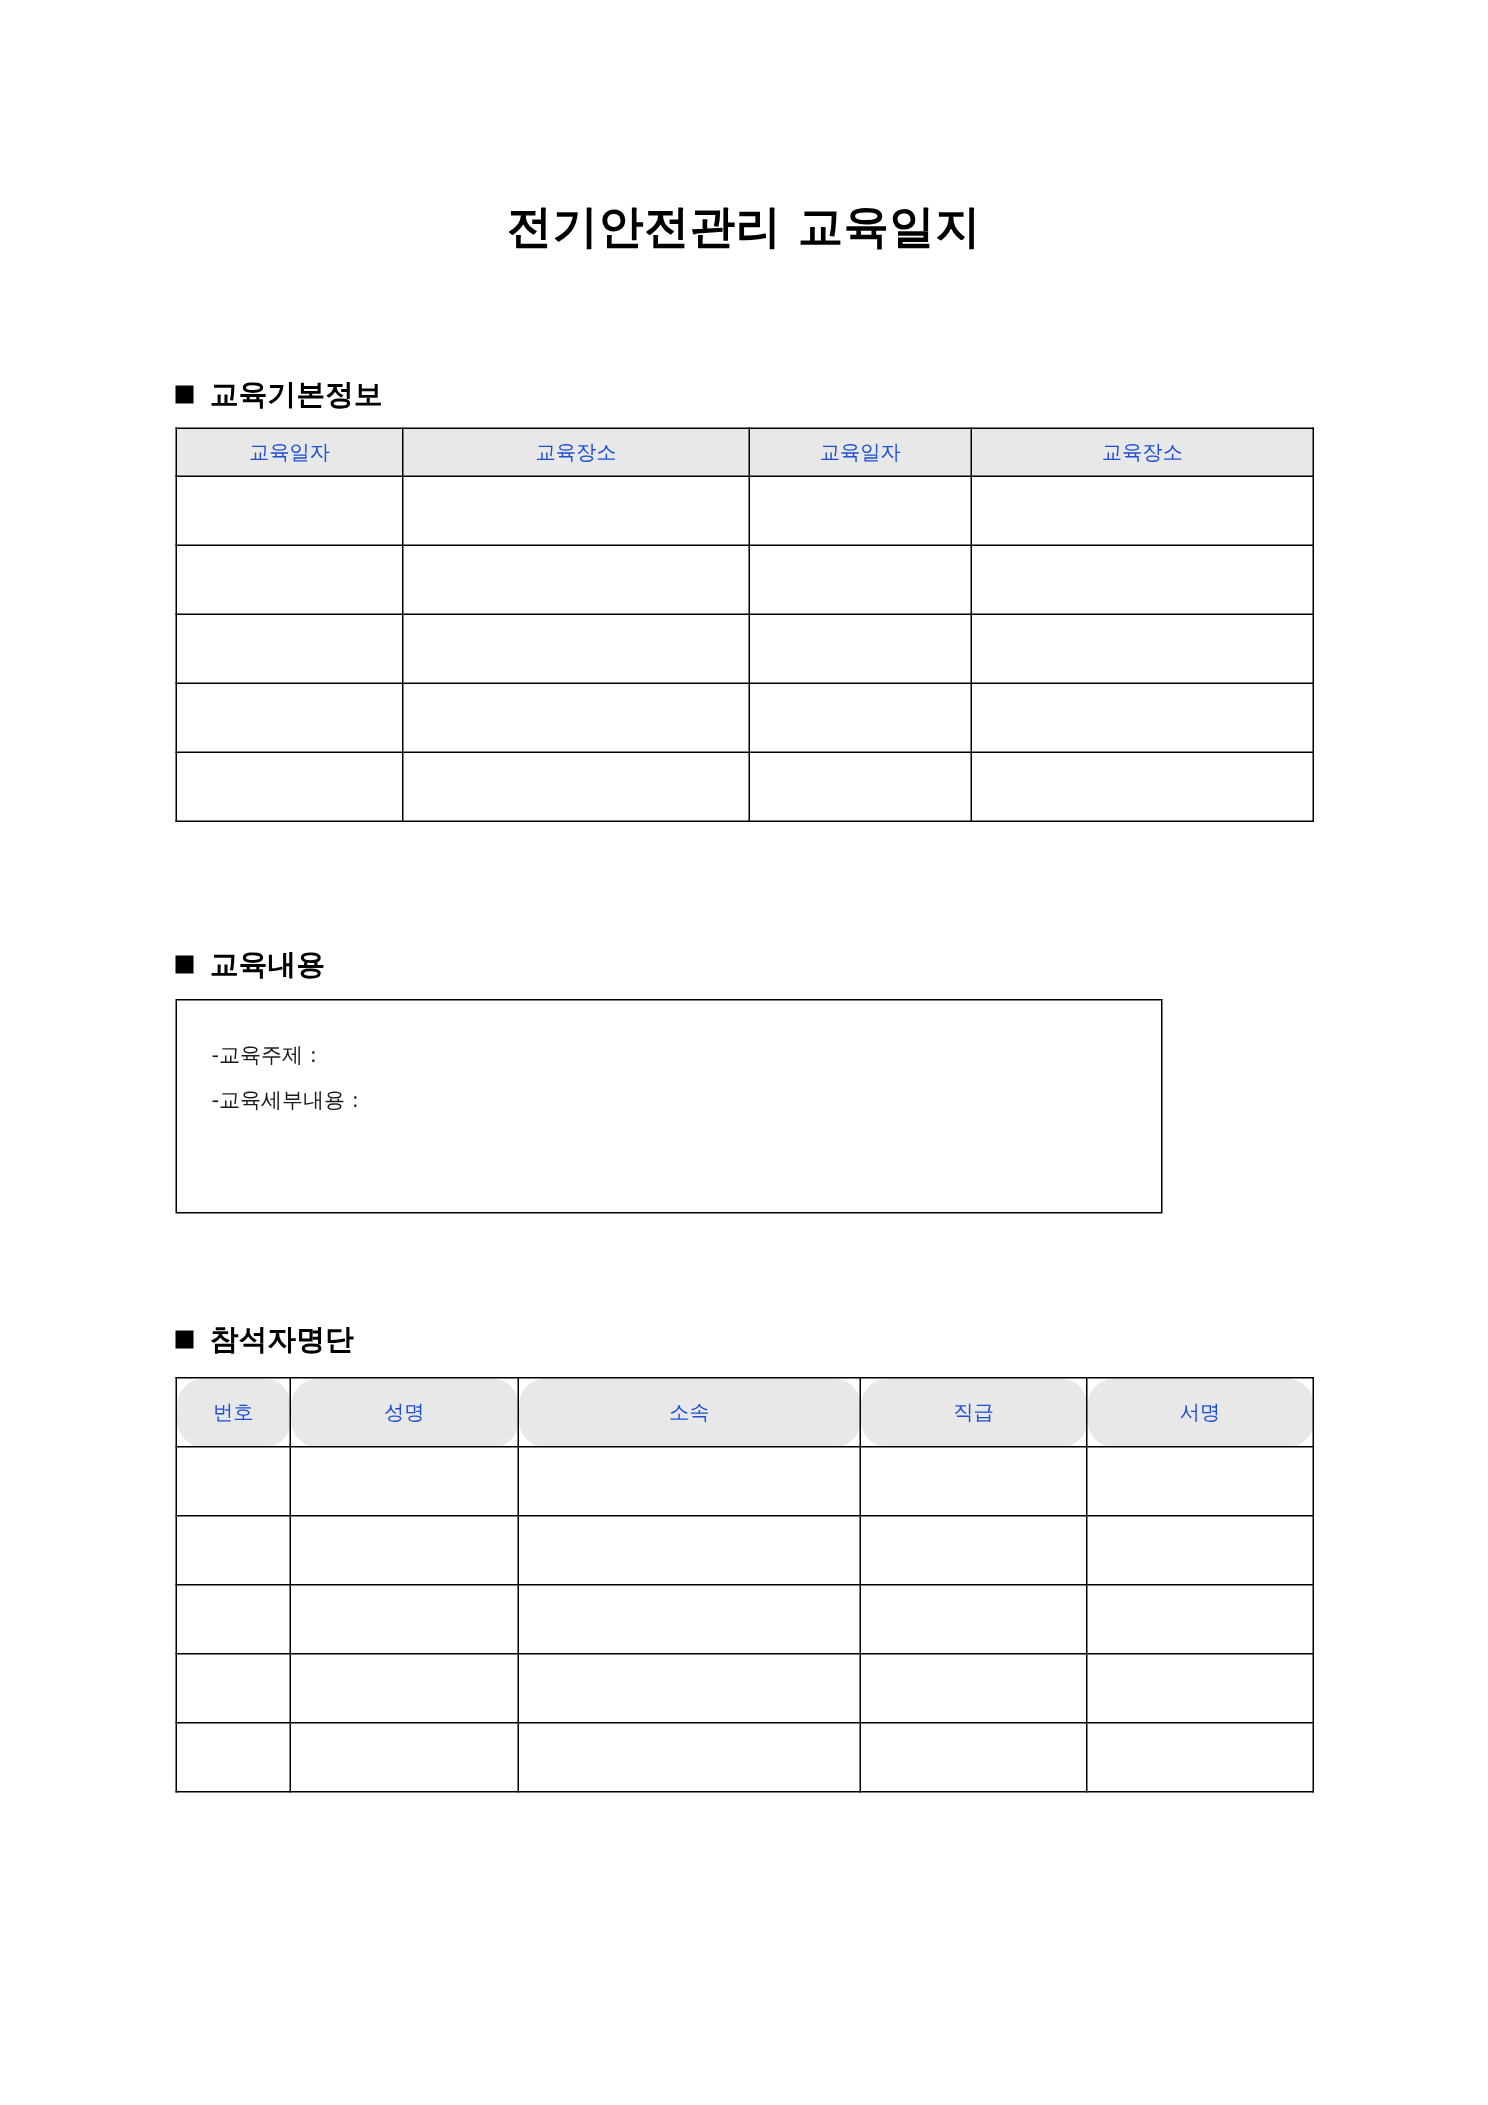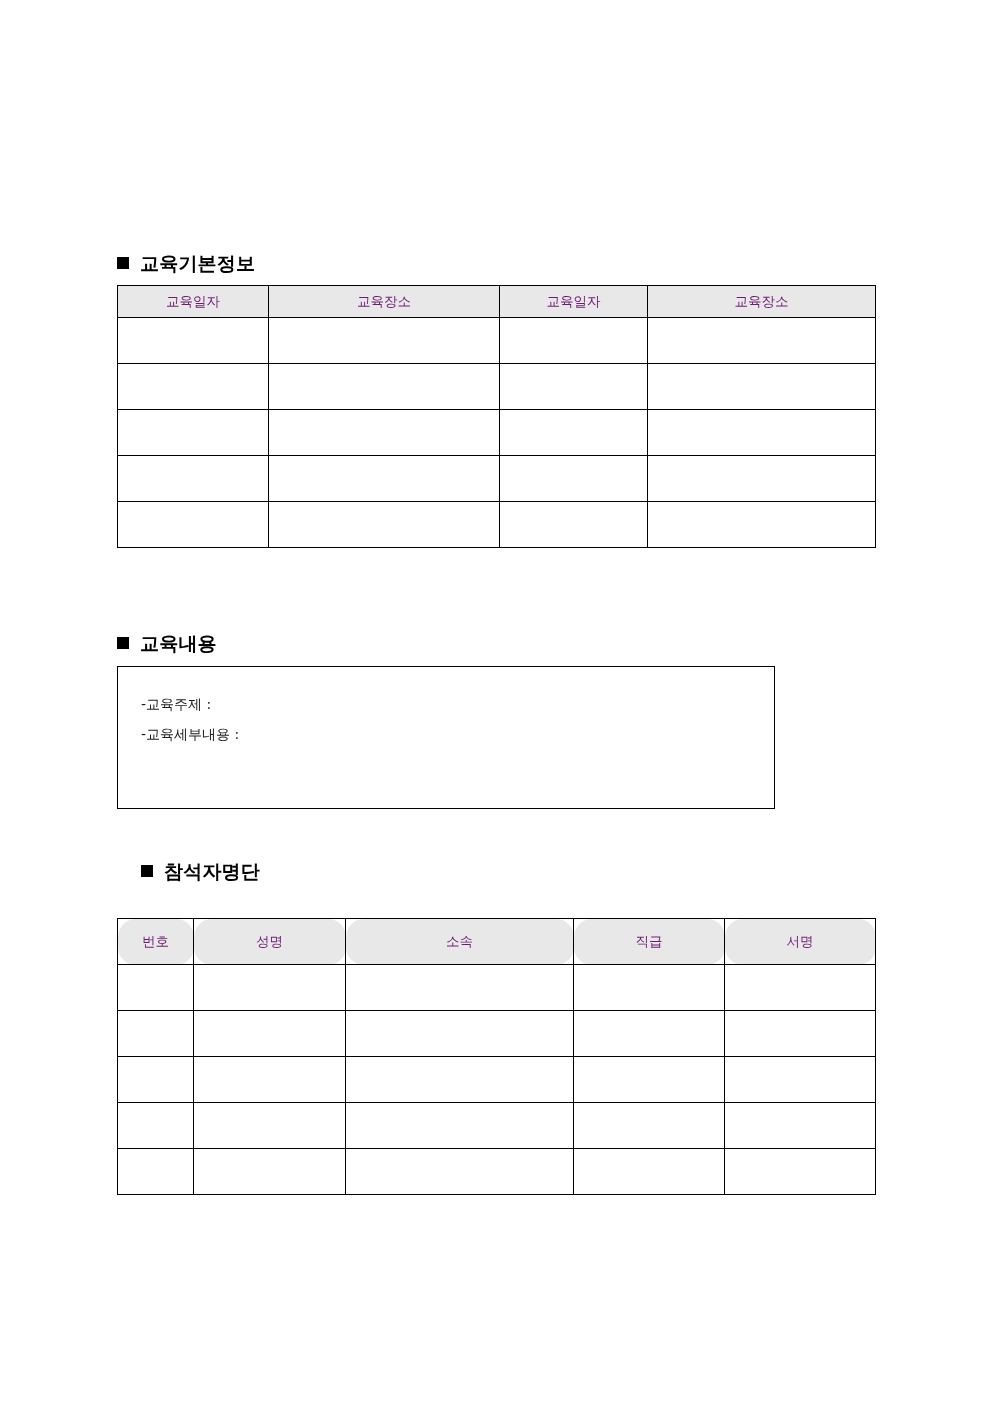--- a/index.html
+++ b/index.html
@@ -58,21 +58,21 @@
     margin-right: 11px;
     flex: 0 0 auto;
   }
   .section-head-label {
     display: inline-block;
     letter-spacing: 0.2px;
   }
 
   #section-head-1 { top: 253px; }
   #section-head-2 { top: 633px; }
-  #section-head-3 { top: 861px; margin-left: 24px; }
+  #section-head-3 { top: 883px; }
 
   
   .form-table {
     position: absolute;
     left: 117px;
     width: 758px;
     border-collapse: collapse;
     table-layout: fixed;
     font-size: 13.5px;
   }
@@ -80,21 +80,21 @@
   .form-table td {
     border: 1px solid #000000;
     padding: 0;
     margin: 0;
   }
   .form-table th {
     background: #e8e8e8;
     font-weight: normal;
     text-align: center;
     vertical-align: middle;
-    color: #701a75;
+    color: #1d4ed8;
   }
   .form-table td {
     background: #ffffff;
   }
 
   
   #table-basic-info { top: 285px; }
   #table-basic-info th { height: 31px; }
   #table-basic-info td { height: 45px; }
   #table-basic-info col.c1 { width: 151px; }
@@ -134,20 +134,21 @@
     line-height: 30px;
     color: #1a1a1a;
     white-space: pre;
   }
 </style>
 </head>
 <body>
 
 <div class="page">
 
+  <div class="doc-title">전기안전관리 교육일지</div>
 
   <div class="section-head" id="section-head-1">
     <span class="bullet-square"></span>
     <span class="section-head-label">교육기본정보</span>
   </div>
 
   <table class="form-table" id="table-basic-info">
     <colgroup>
       <col class="c1">
         <col class="c2">

